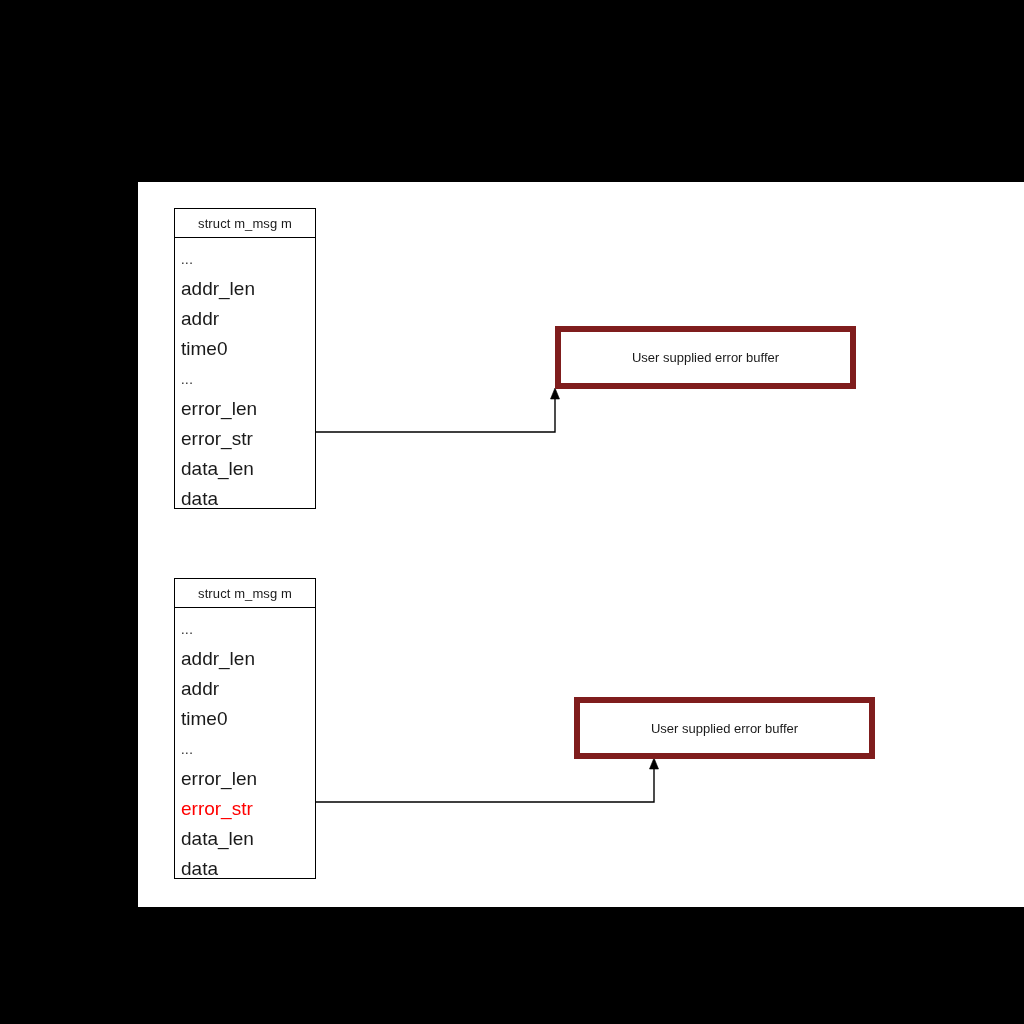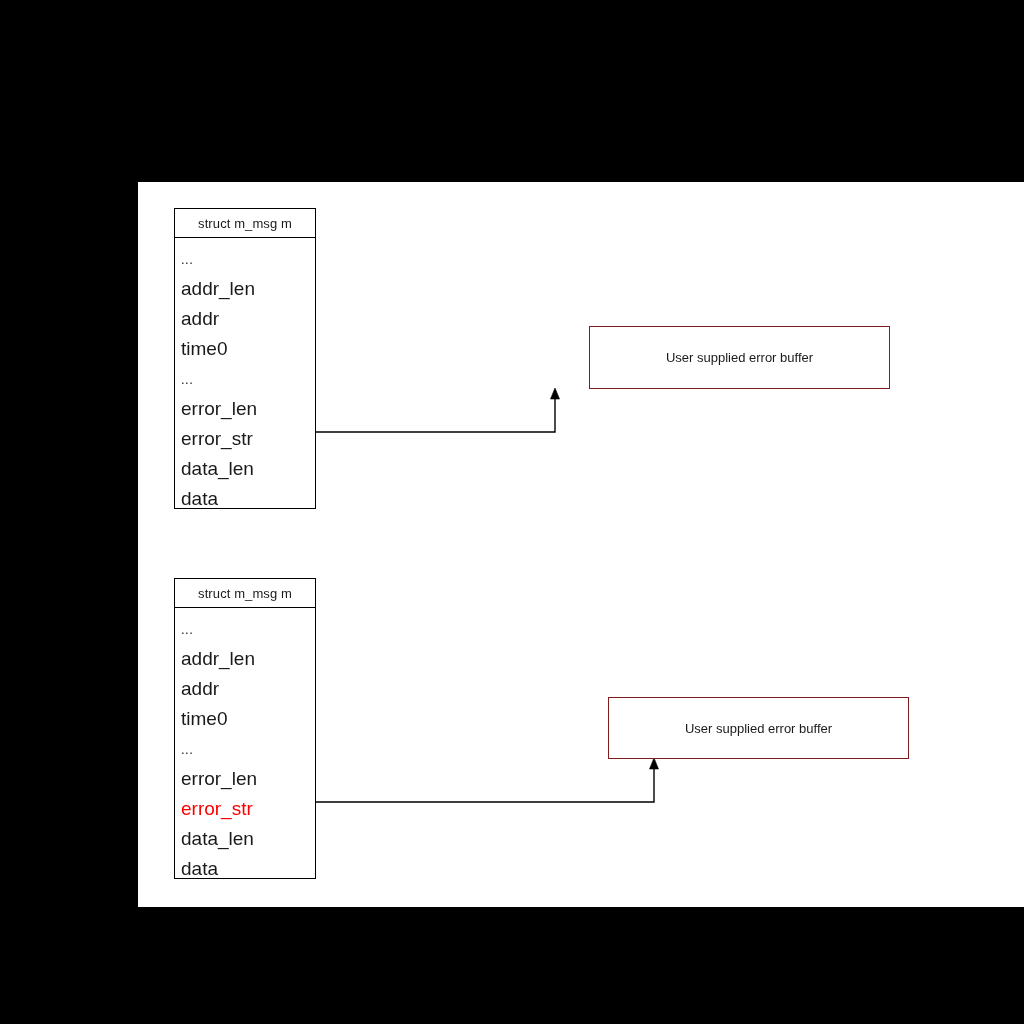--- a/index.html
+++ b/index.html
@@ -69,28 +69,27 @@
   }
   .struct-field.ellipsis {
     font-size: 13px;
     letter-spacing: 0.5px;
   }
 
   
   .buffer-box {
     position: absolute;
     box-sizing: border-box;
-    border: 1px solid #7f1d1d;
+    border: 6px solid #7f1d1d;
     background: #ffffff;
     display: flex;
     align-items: center;
     justify-content: center;
     font-size: 13px;
     color: #1a1a1a;
-    margin-left: 34px;
   }
 
   
   #struct-box-1 { left: 36px;  top: 26px;  width: 142px; height: 301px; }
   #struct-box-2 { left: 36px;  top: 396px; width: 142px; height: 301px; }
   #buffer-box-1 { left: 417px; top: 144px; width: 301px; height: 63px; }
   #buffer-box-2 { left: 436px; top: 515px; width: 301px; height: 62px; }
 </style>
 </head>
 <body>

